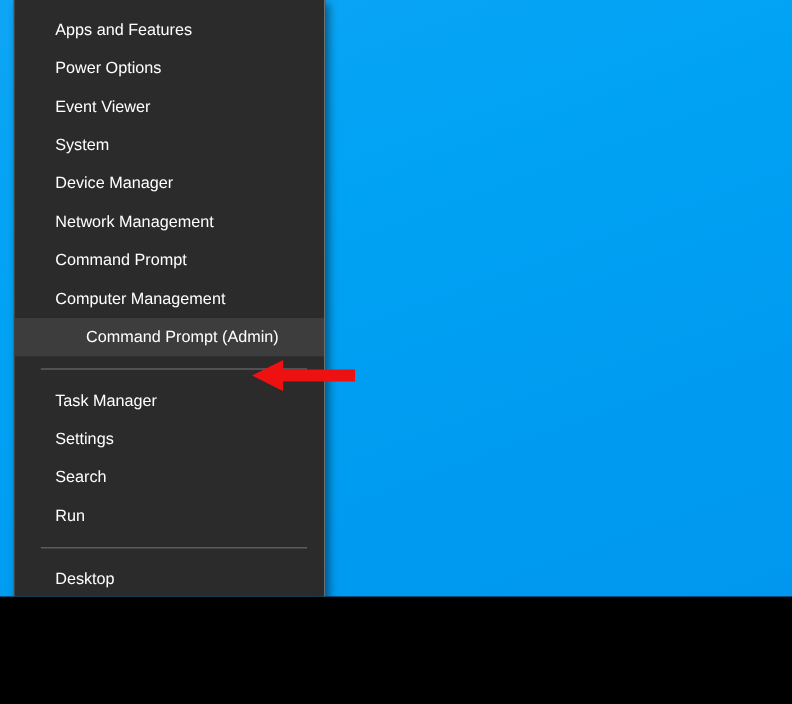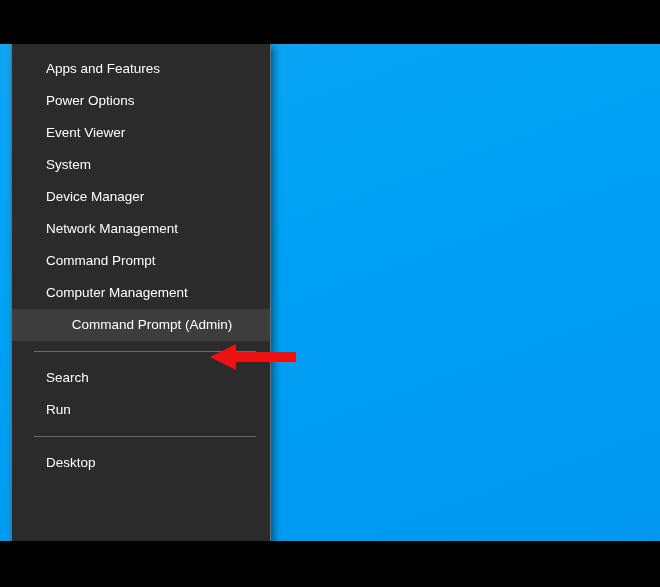--- a/index.html
+++ b/index.html
@@ -11,21 +11,20 @@
     height: 587px;
     overflow: hidden;
     font-family: "Liberation Sans", sans-serif;
     background: #000;
   }
   #screen {
     position: relative;
     width: 660px;
     height: 497px;
     overflow: hidden;
-    margin-top: 44px;
   }
   
   #desktop {
     position: absolute;
     left: 0; top: 0;
     width: 660px;
     height: 557px;
     background: linear-gradient(160deg, #0fa5f5 0%, #00a2f4 35%, #009bf1 70%, #0195ee 100%);
   }
   
@@ -201,20 +200,22 @@
       <div class="menu-item">Device Manager</div>
       <div class="menu-item">Network Management</div>
       <div class="menu-item">Command Prompt</div>
       <div class="menu-item">Computer Management</div>
       <div class="menu-item selected">Command Prompt (Admin)</div>
     </div>
 
     <div class="menu-sep"></div>
 
     <div class="menu-group">
+      <div class="menu-item">Task Manager</div>
+      <div class="menu-item">Settings</div>
       <div class="menu-item">Search</div>
       <div class="menu-item">Run</div>
     </div>
 
     <div class="menu-sep"></div>
 
     <div class="menu-group">
       <div class="menu-item">Desktop</div>
     </div>
 

